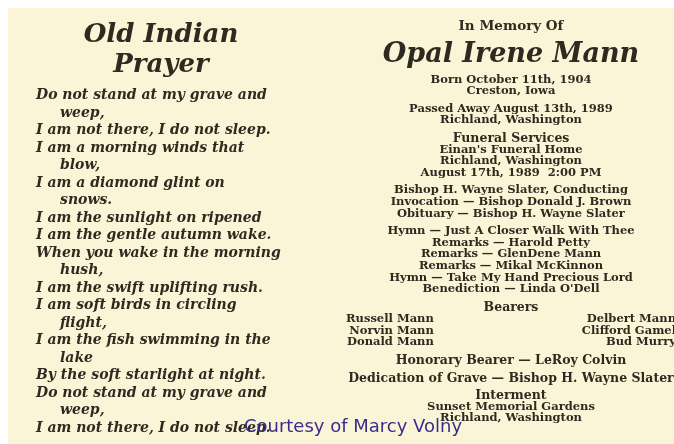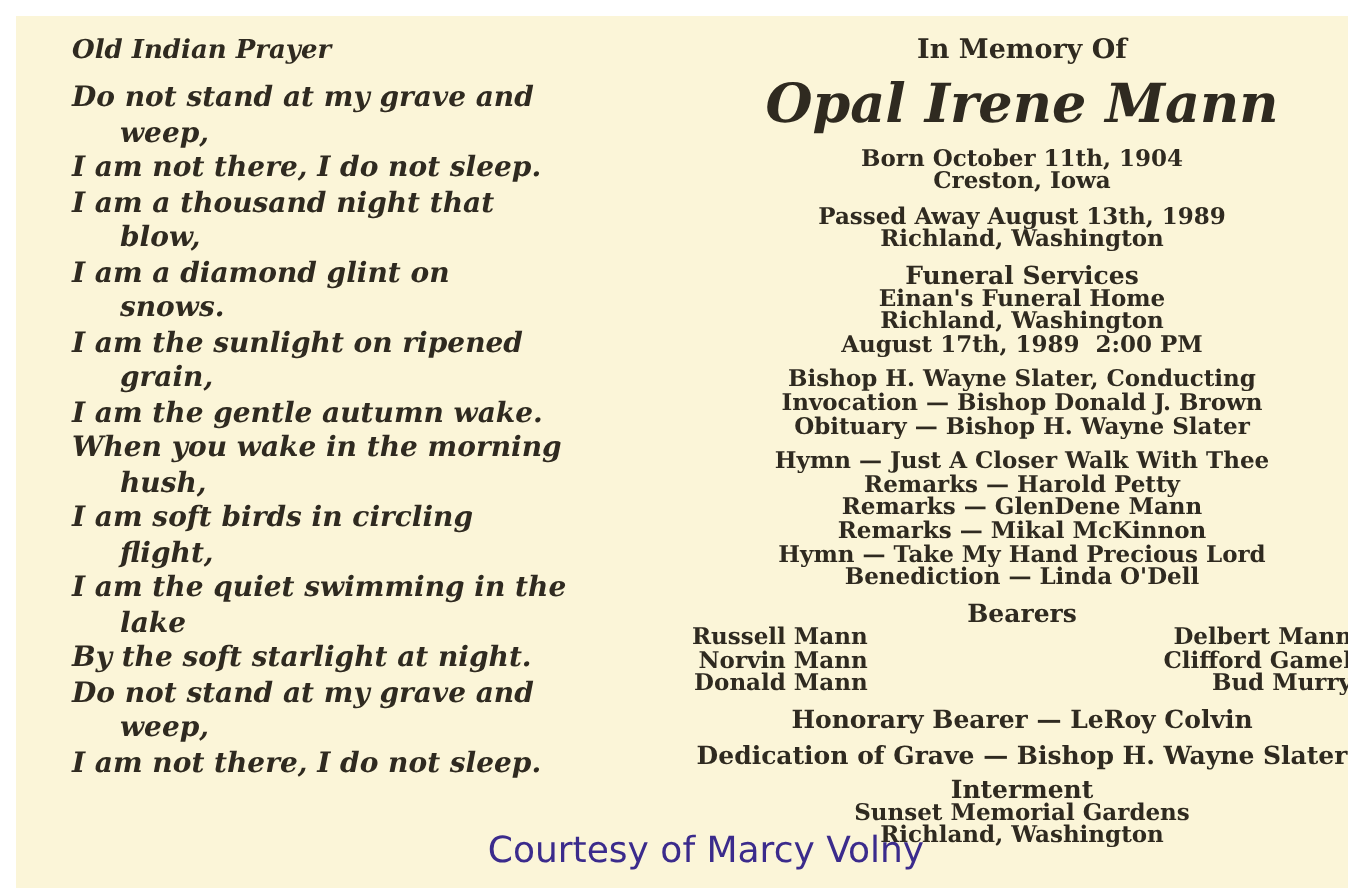--- a/index.html
+++ b/index.html
@@ -9,22 +9,22 @@
     font-family:"DejaVu Serif", serif;
     color:var(--ink,#2f2a20);
   }
   .card{
     position:absolute;left:8px;top:8px;right:0;bottom:0;
     background:var(--card-bg,#fbf5d8);
   }
   
   .left-panel{position:absolute;left:28px;top:10px;width:290px}
   .poem-title{
-    font-style:italic;font-weight:700;font-size:13px;
-    text-align:left;width:250px;margin:0 0 8px 0;
+    font-style:italic;font-weight:700;font-size:26px;
+    text-align:center;width:250px;margin:0 0 8px 0;
   }
   .pline{
     font-style:italic;font-weight:700;font-size:14px;
     line-height:17.5px;white-space:nowrap;
   }
   .pline.indent{padding-left:24px}
   
   .right-panel{
     position:absolute;left:338px;top:12px;width:330px;
     text-align:center;font-weight:700;font-size:11.5px;line-height:11.6px;
@@ -49,32 +49,32 @@
 <body>
 
 <div class="card">
 
   <div class="left-panel">
     <div class="poem-title">Old Indian Prayer</div>
     <div>
       <div class="pline">Do not stand at my grave and</div>
       <div class="pline indent">weep,</div>
       <div class="pline">I am not there, I do not sleep.</div>
-      <div class="pline">I am a thousand night that</div>
+      <div class="pline">I am a morning winds that</div>
       <div class="pline indent">blow,</div>
       <div class="pline">I am a diamond glint on</div>
       <div class="pline indent">snows.</div>
       <div class="pline">I am the sunlight on ripened</div>
-      <div class="pline indent">grain,</div>
       <div class="pline">I am the gentle autumn wake.</div>
       <div class="pline">When you wake in the morning</div>
       <div class="pline indent">hush,</div>
+      <div class="pline">I am the swift uplifting rush.</div>
       <div class="pline">I am soft birds in circling</div>
       <div class="pline indent">flight,</div>
-      <div class="pline">I am the quiet swimming in the</div>
+      <div class="pline">I am the fish swimming in the</div>
       <div class="pline indent">lake</div>
       <div class="pline">By the soft starlight at night.</div>
       <div class="pline">Do not stand at my grave and</div>
       <div class="pline indent">weep,</div>
       <div class="pline">I am not there, I do not sleep.</div>
     </div>
   </div>
 
   <div class="right-panel">
     <div class="in-memory">In Memory Of</div>

